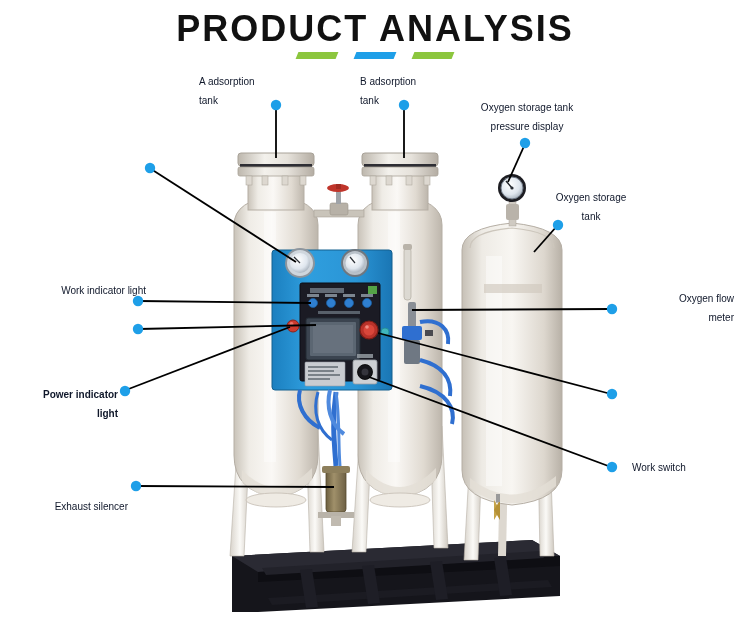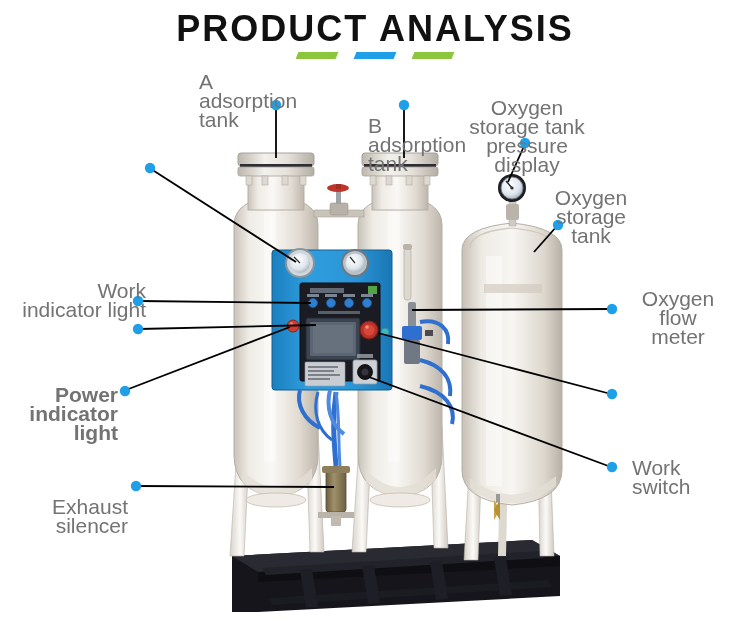--- a/index.html
+++ b/index.html
@@ -26,23 +26,23 @@
     display:inline-block; width:40px; height:7px; margin:0 7px;
     transform:skewX(-22deg);
   }
 
   
   svg.art { position:absolute; left:0; top:0; width:750px; height:642px; }
 
   
   .label {
     position:absolute;
-    font-size:21px;
+    font-size:10px;
     line-height:19px;
-    color:#737373;
+    color:#0f172a;
     white-space:pre-line;
   }
   .lbl-right { text-align:right; }
   .lbl-left  { text-align:left; }
   .lbl-center{ text-align:center; }
 </style>
 </head>
 <body>
 
 <div id="stage">
@@ -309,37 +309,37 @@
       <circle cx="136" cy="486" r="5.2"></circle>
       <circle cx="612" cy="309" r="5.2"></circle>
       <circle cx="612" cy="394" r="5.2"></circle>
       <circle cx="612" cy="467" r="5.2"></circle>
     </g>
   </svg>
 
   <div class="label lbl-left" style="left:199px; top:72px; width:110px;">A adsorption
 tank</div>
 
-  <div class="label lbl-left" style="left:368px; top:72px; width:110px;margin-top:44px;">B adsorption
+  <div class="label lbl-left" style="left:360px; top:72px; width:110px;">B adsorption
 tank</div>
 
   <div class="label lbl-center" style="left:453px; top:98px; width:148px;">Oxygen storage tank
 pressure display</div>
 
   <div class="label lbl-center" style="left:531px; top:188px; width:120px;">Oxygen storage
 tank</div>
 
 
   <div class="label lbl-right" style="left:16px; top:281px; width:130px;">Work indicator light</div>
 
 
   <div class="label lbl-right" style="left:0px; top:385px; width:118px;font-weight:bold;">Power indicator
 light</div>
 
   <div class="label lbl-right" style="left:0px; top:477px; width:128px;margin-top:20px;">Exhaust silencer</div>
 
-  <div class="label lbl-center" style="left:622px; top:289px; width:112px;">Oxygen flow
+  <div class="label lbl-center" style="left:622px; top:289px; width:112px;text-align:right;">Oxygen flow
 meter</div>
 
 
   <div class="label lbl-left" style="left:632px; top:458px; width:110px;">Work switch</div>
 
 </div>
 
 </body></html>

